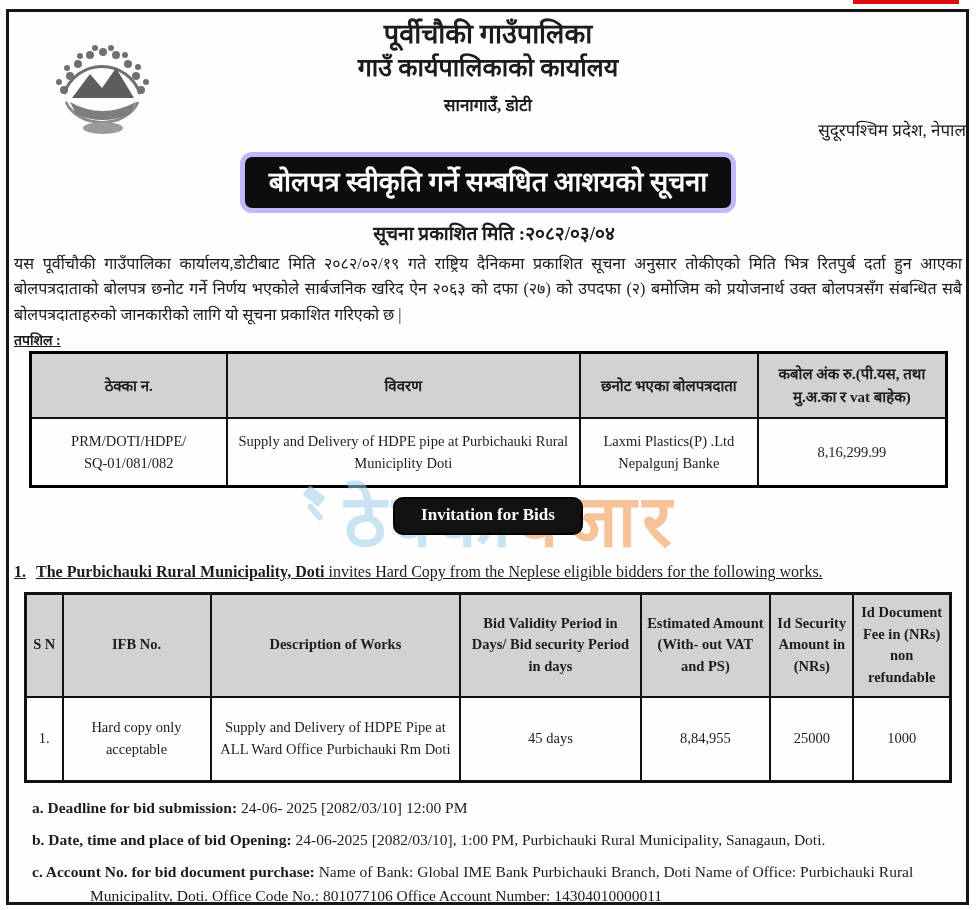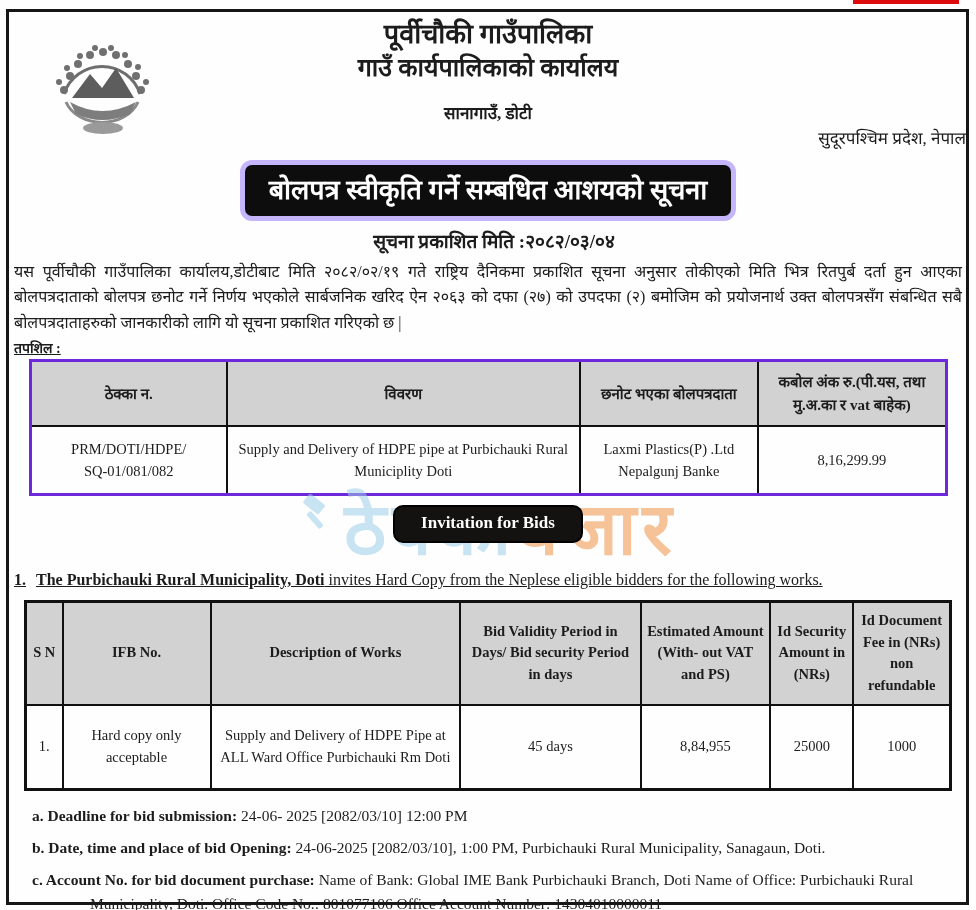--- a/index.html
+++ b/index.html
@@ -9,36 +9,36 @@
   }
   .red-mark{position:absolute;top:0;left:853px;width:106px;height:4px;background:#dd0b0b;}
   .frame{position:absolute;left:6px;top:9px;right:7px;bottom:5px;border:3px solid #161616;pointer-events:none;}
   .content{position:absolute;left:10px;top:14px;right:10px;bottom:10px;}
 
   
   .hdr{position:relative;text-align:center;}
   .logo{position:absolute;left:40px;top:14px;width:104px;height:112px;}
   .hdr .org{font-size:27px;font-weight:bold;line-height:1.25;margin-top:4px;}
   .hdr .office{font-size:25px;font-weight:bold;line-height:1.3;}
-  .hdr .addr1{font-size:17px;font-weight:bold;line-height:1.45;margin-top:18px;}
+  .hdr .addr1{font-size:17px;font-weight:bold;line-height:1.45;margin-top:10px;}
   .hdr .addr2{font-size:17px;font-weight:normal;line-height:1.4;text-align:right;}
   .banner{
     display:table;margin:9px auto 0;background:#0e0d0d;color:#ffffff;
     font-size:27px;font-weight:bold;padding:5px 24px 9px;border-radius:12px;
     border:5px solid #c4b5fd;
   }
   .pubdate{text-align:center;font-weight:bold;font-size:19px;margin-top:7px;padding-left:12px;}
 
   
   .para{font-size:16px;line-height:1.6;text-align:justify;margin:5px 4px 0 4px;}
   .tapasil{font-size:14px;font-weight:bold;text-decoration:underline;margin:3px 0 2px 4px;}
 
   
   table{border-collapse:collapse;margin:0 auto;table-layout:fixed;}
-  table.sel{width:919px;border:3px solid #6d28d9;}
+  table.sel{width:919px;border:3px solid #000000;}
   table.bids{width:928px;border:3px solid #111;}
   th{background:#d2d2d2;border:2px solid #111;font-weight:bold;text-align:center;vertical-align:middle;}
   td{border:2px solid #111;text-align:center;vertical-align:middle;}
   table.sel th{font-size:15px;padding:9px 6px;height:40px;line-height:1.5;}
   table.sel td{font-size:14.5px;padding:9px 8px;height:48px;line-height:1.55;}
   table.bids th{font-size:14.5px;padding:7px 4px;line-height:1.5;height:62px;}
   table.bids td{font-size:14.5px;padding:8px 6px;height:66px;line-height:1.5;}
 
   
   .invite-wrap{position:relative;height:58px;margin-top:9px;}

